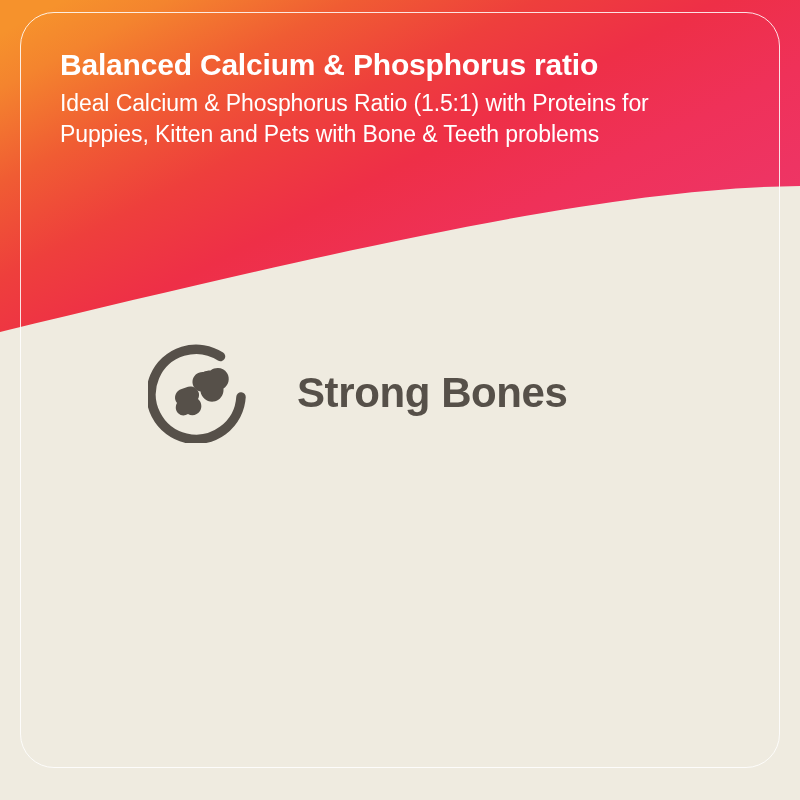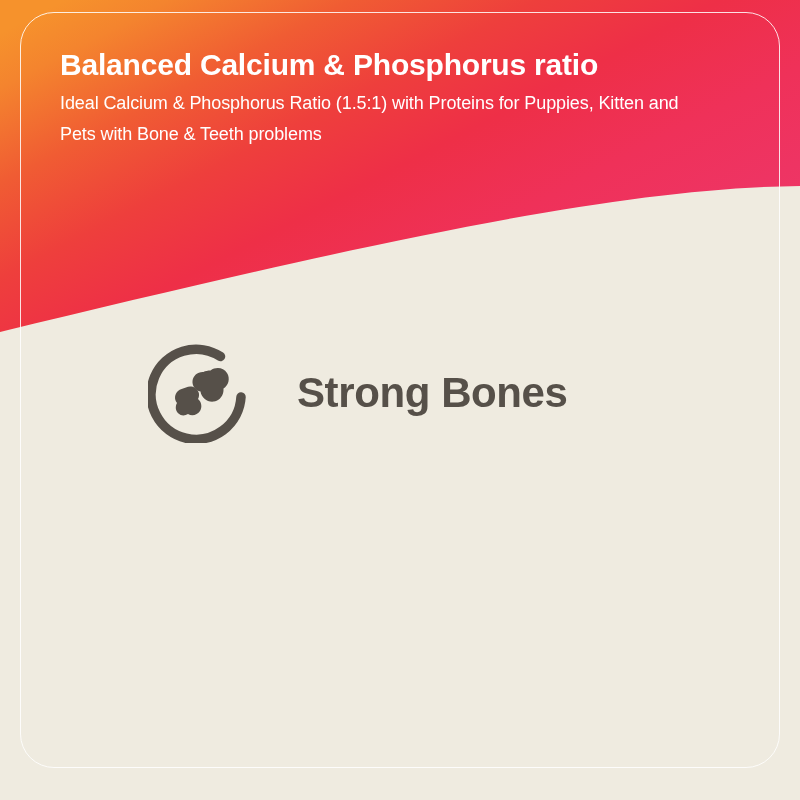--- a/index.html
+++ b/index.html
@@ -60,21 +60,21 @@
     color: #FFFFFF;
     font-size: 30px;
     font-weight: bold;
     letter-spacing: -0.2px;
     line-height: 38px;
     white-space: nowrap;
   }
   .subtitle {
     margin: 4px 0 0 0;
     color: #FFFFFF;
-    font-size: 18px;
+    font-size: 23px;
     font-weight: normal;
     line-height: 31px;
     letter-spacing: -0.1px;
     max-width: 650px;
   }
 
   
   .features {
     position: absolute;
     left: 8px;

